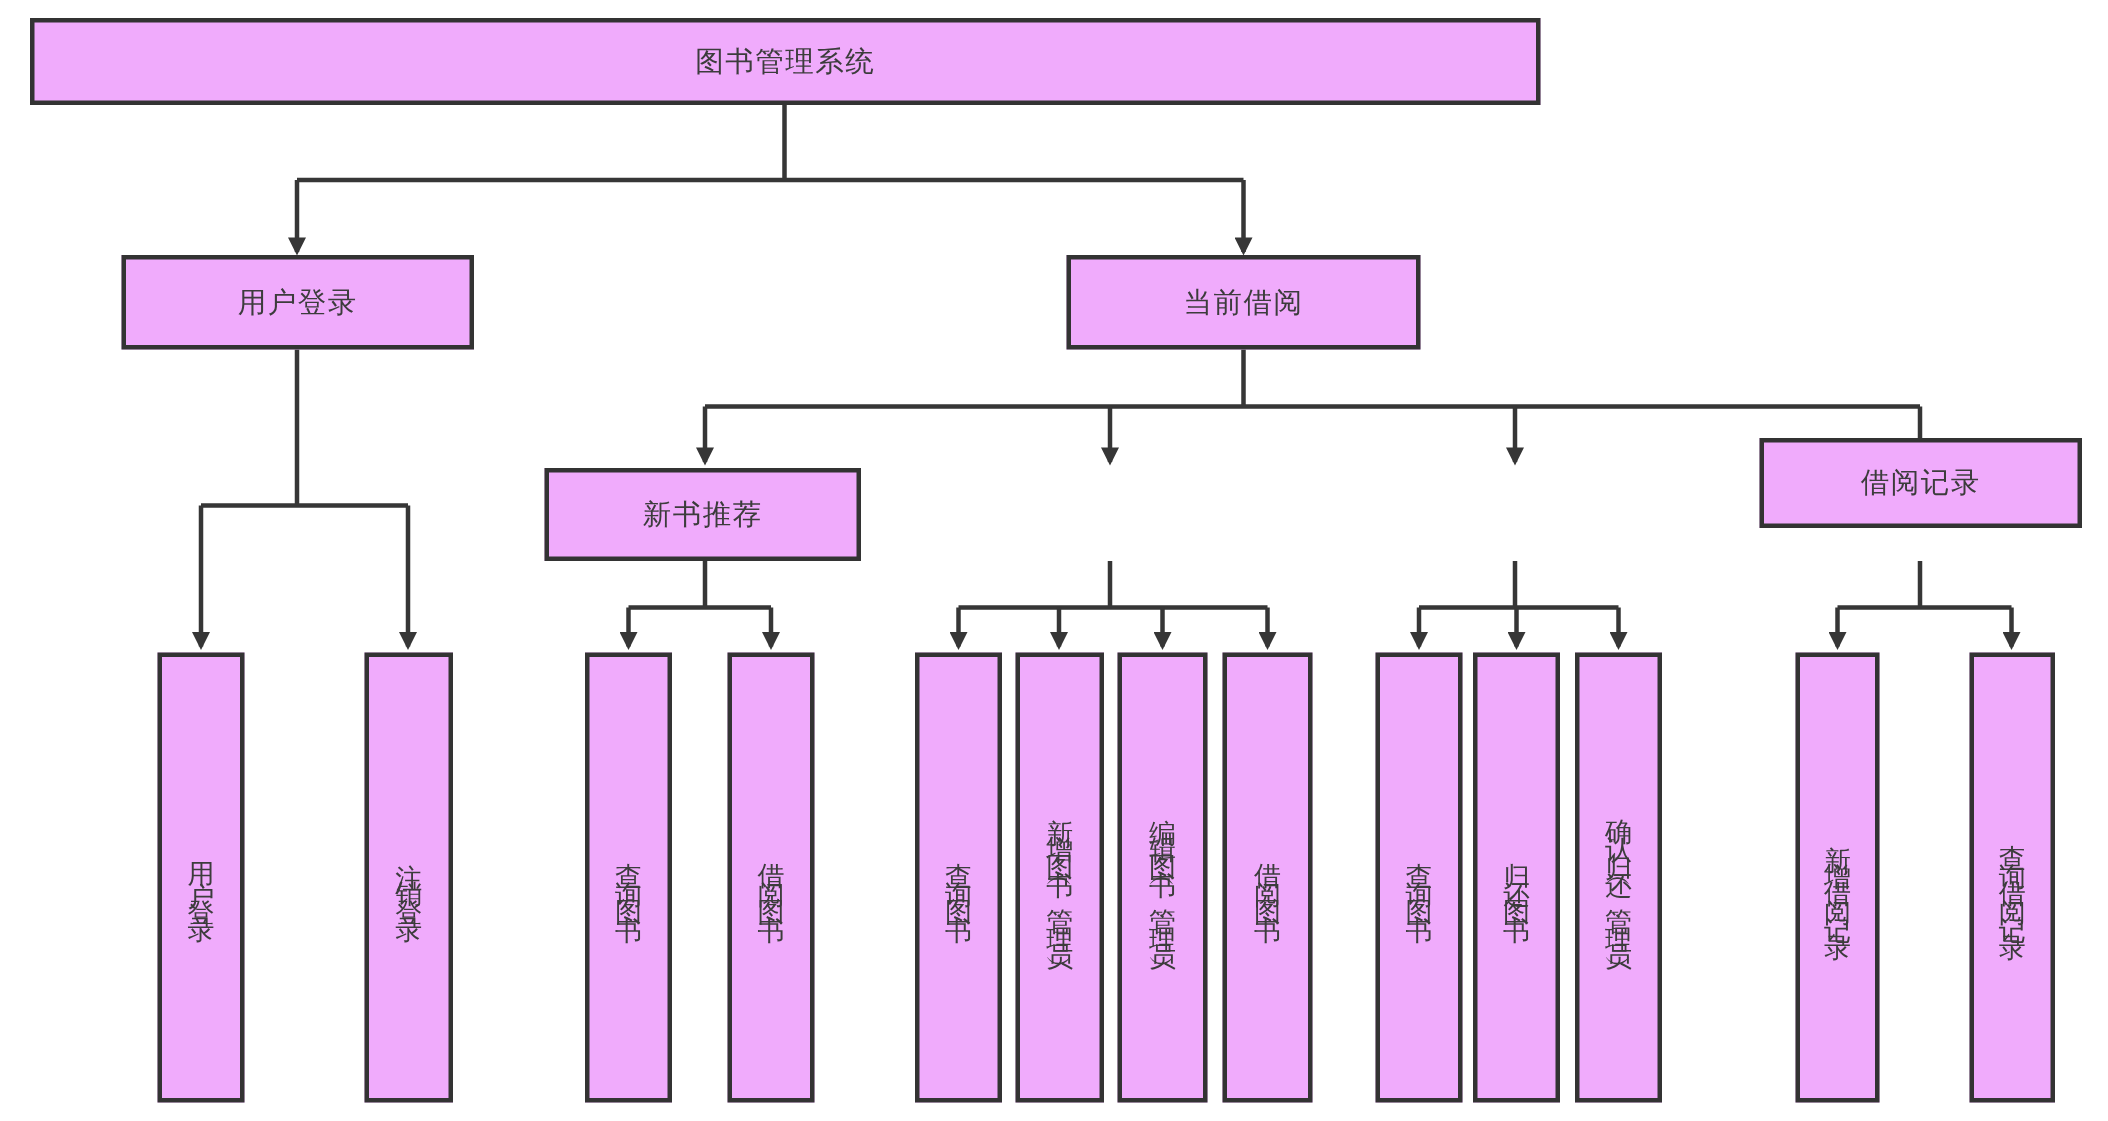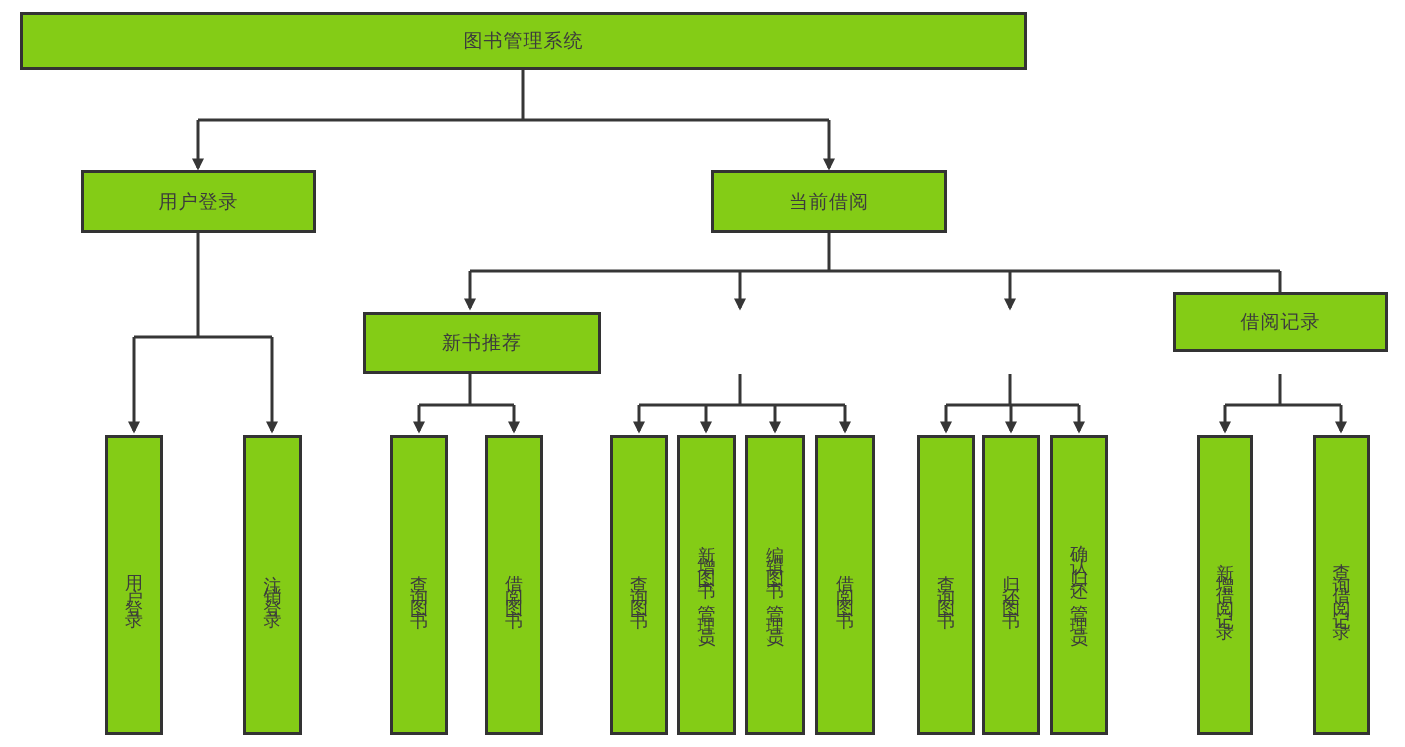--- a/index.html
+++ b/index.html
@@ -22,21 +22,21 @@
   }
   .connector path,.connector line{
     stroke:var(--line);
     stroke-width:3;
     fill:none;
   }
   .connector .arrowhead-path{fill:var(--line);stroke:none;}
   .box{
     position:absolute;
     box-sizing:border-box;
-    background:#84cc16;
+    background:#f0abfc;
     border:3px solid var(--border);
     display:flex;
     align-items:center;
     justify-content:center;
     color:var(--text);
   }
   .box .label{
     font-size:19px;
     letter-spacing:1px;
     white-space:nowrap;
@@ -111,21 +111,21 @@
     <span class="label">图书管理系统</span>
   </div>
 
   <div class="box" style="left:81px;top:170px;width:235px;height:63px">
     <span class="label">用户登录</span>
   </div>
   <div class="box" style="left:711px;top:170px;width:236px;height:63px">
     <span class="label">当前借阅</span>
   </div>
 
-  <div class="box" style="left:363px;top:312px;width:238px;height:62px">
+  <div class="box" style="left:363px;top:312px;width:211px;height:62px">
     <span class="label">新书推荐</span>
   </div>
   <div class="box" style="left:1173px;top:292px;width:215px;height:60px">
     <span class="label">借阅记录</span>
   </div>
 
   <div class="box v" style="left:105px;top:435px;width:58px;height:300px">
     <span class="label">用户登录</span>
   </div>
   <div class="box v" style="left:243px;top:435px;width:59px;height:300px">

